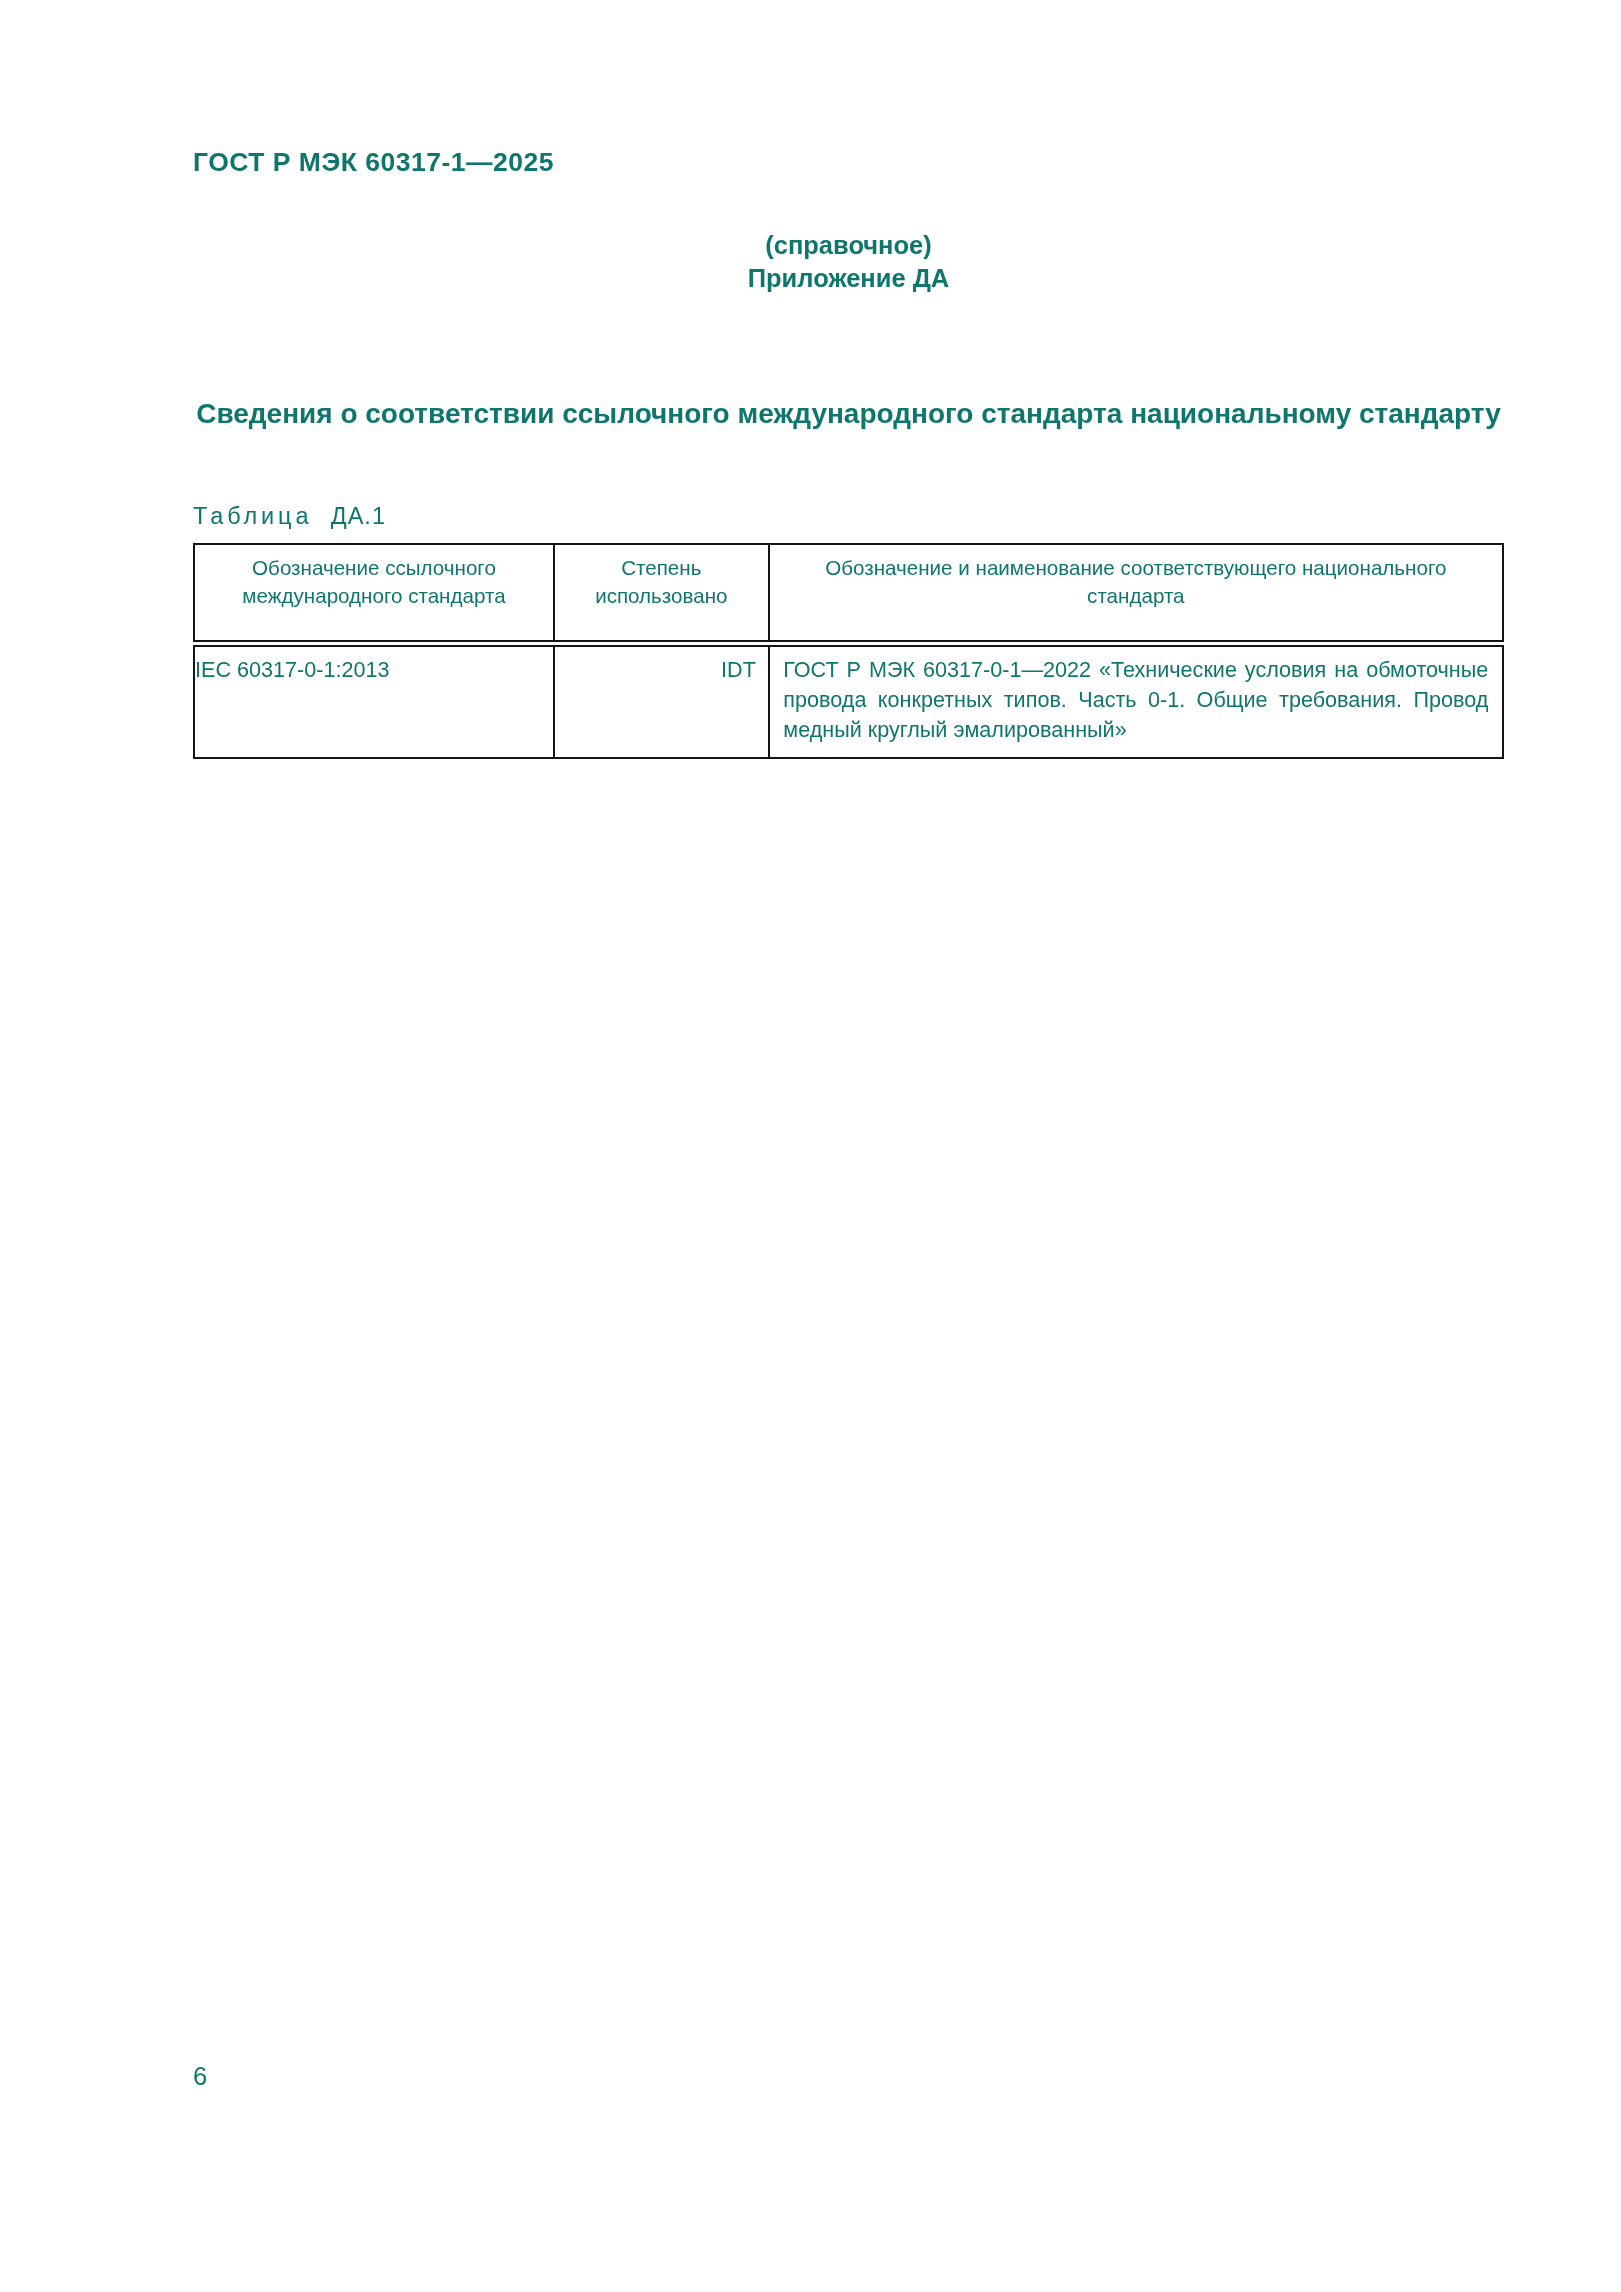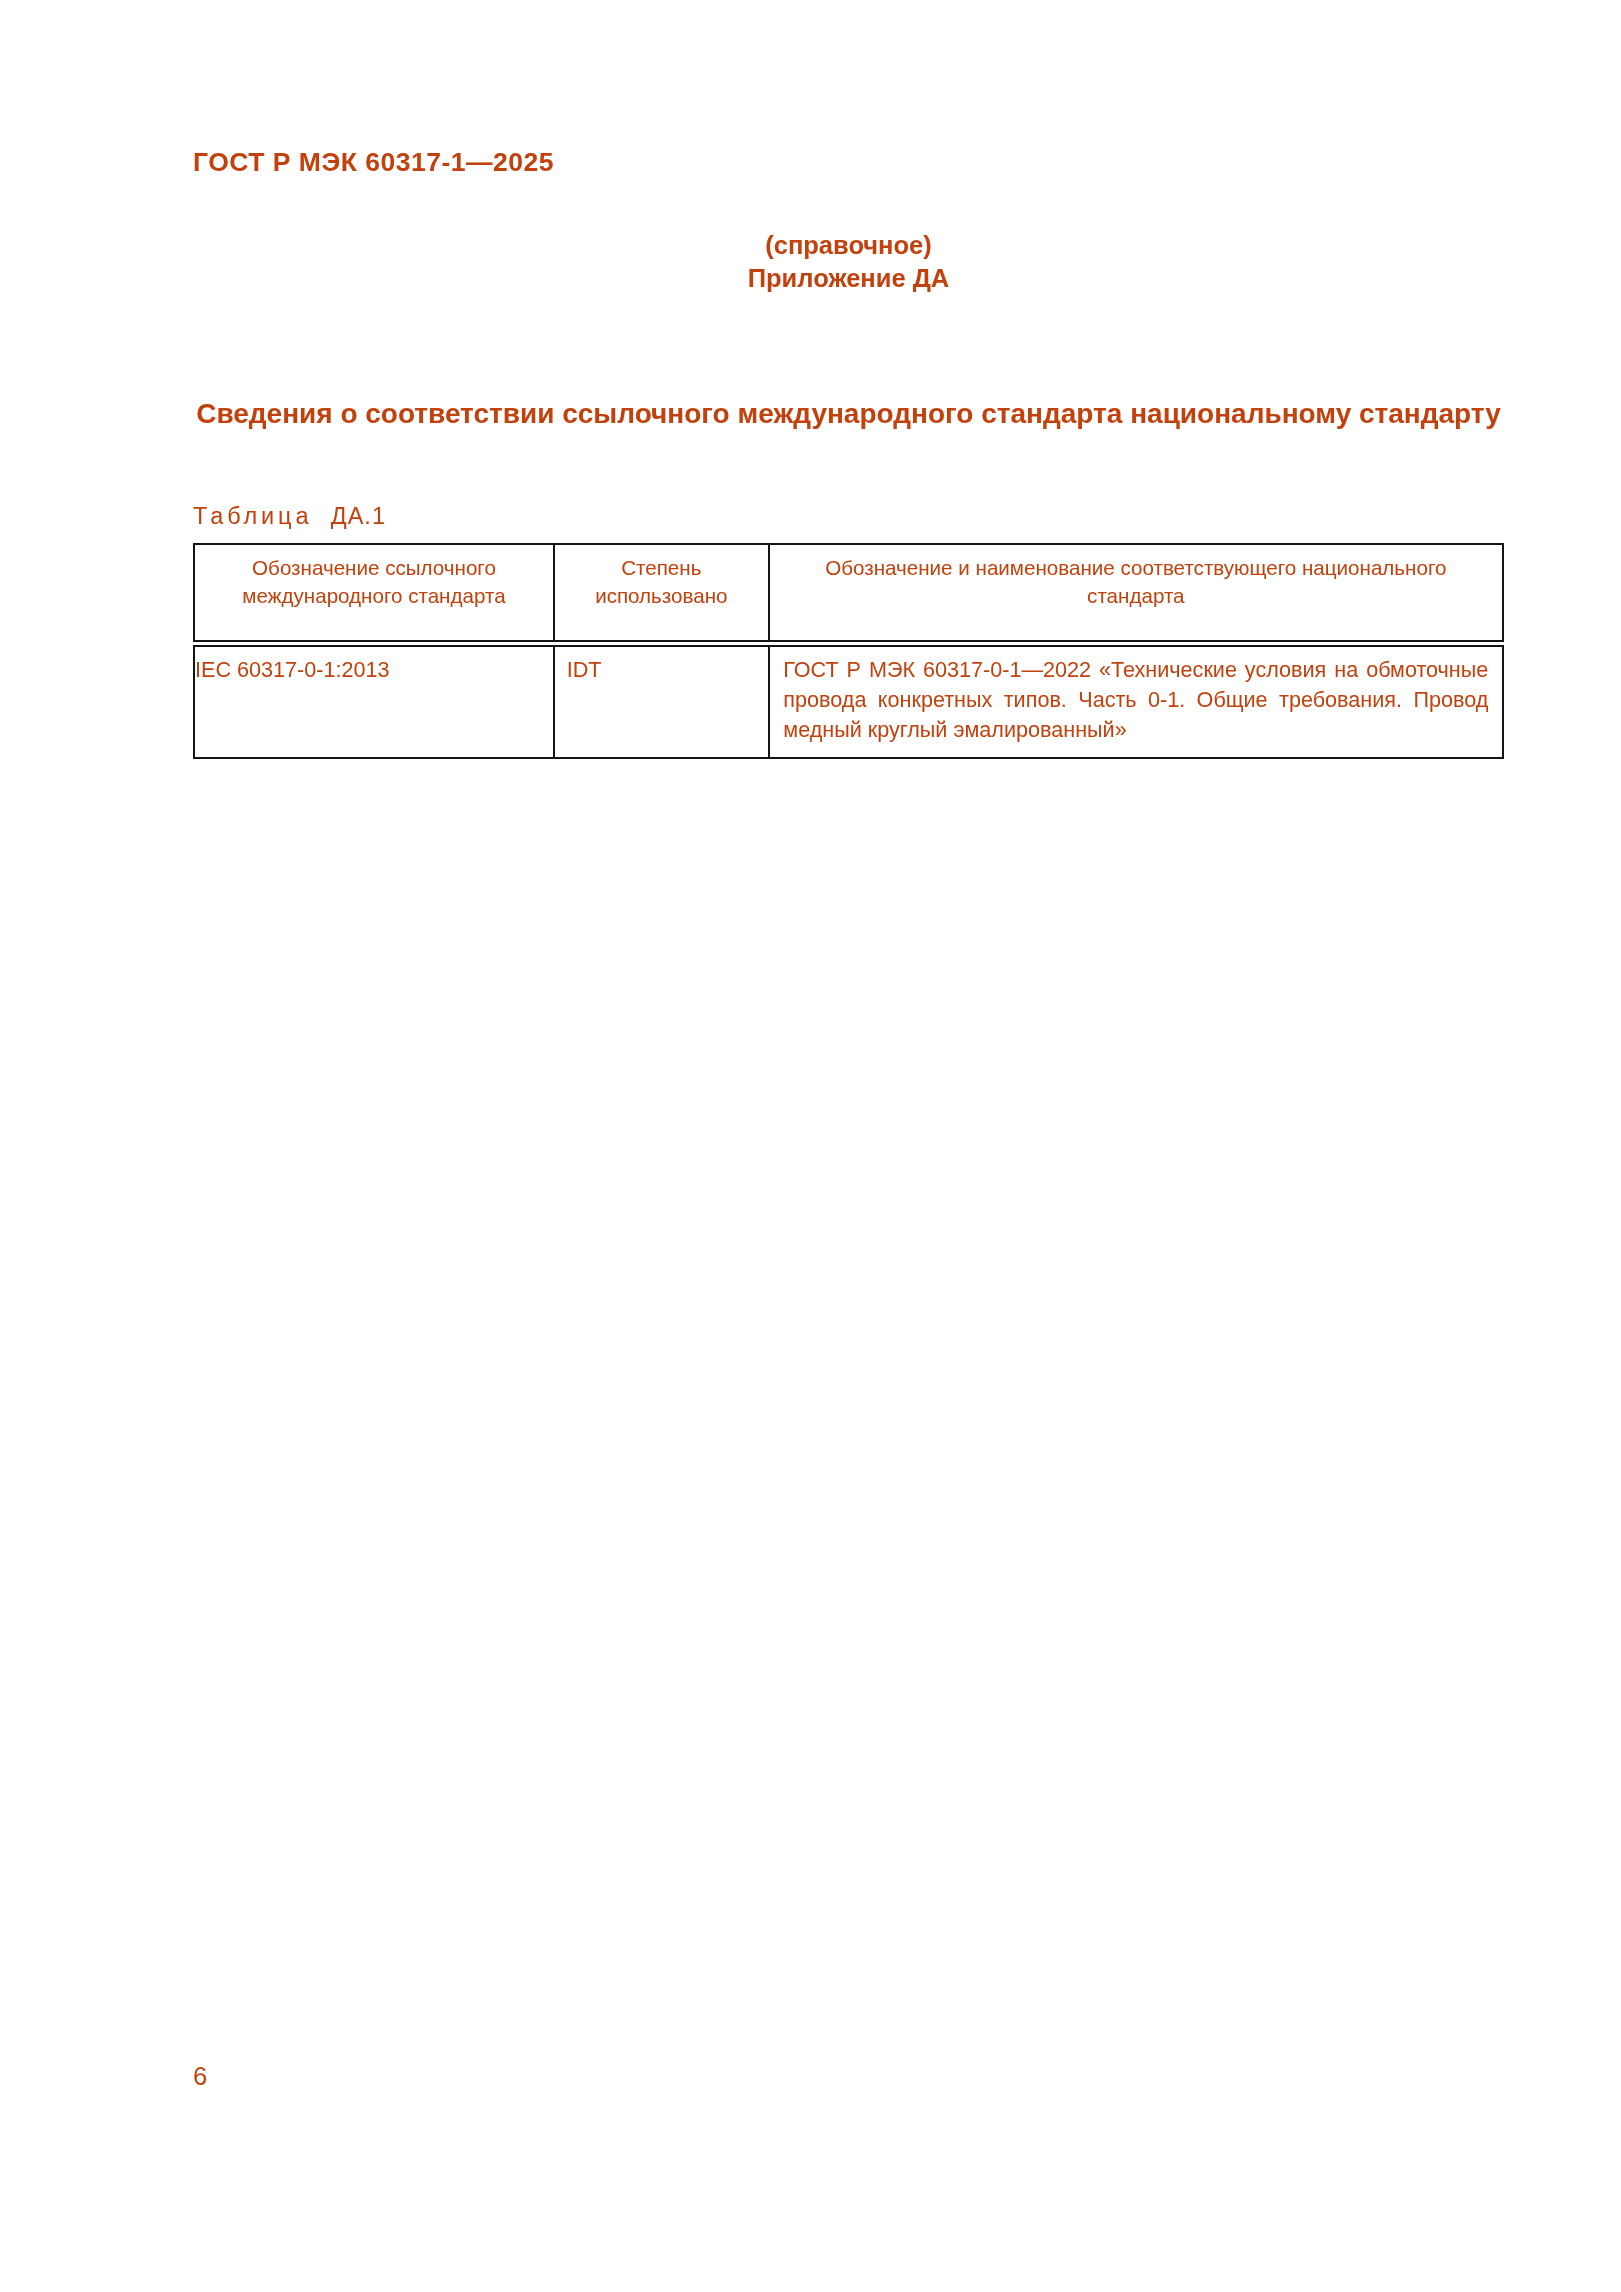--- a/index.html
+++ b/index.html
@@ -3,21 +3,21 @@
 <meta charset="utf-8">
 <style>
   * { margin: 0; padding: 0; box-sizing: border-box; }
   html, body { background: #e8e8e8; }
   .page {
     position: relative;
     width: 1621px;
     height: 2293px;
     background: #ffffff;
     font-family: "Liberation Sans", sans-serif;
-    color: #c2410c;
+    color: #0f766e;
     margin: 0 auto;
     overflow: hidden;
   }
   .content {
     position: absolute;
     left: 193px;
     top: 0;
     width: 1311px;
   }
   .doc-code {
@@ -69,21 +69,21 @@
   }
   td.body-cell {
     border-bottom: 2.9px solid #141414 !important;
     font-size: 21.6px;
     line-height: 30px;
     vertical-align: top;
     padding: 7.8px 11.8px 11.8px 11.8px;
     height: 110px;
   }
   td.cell-ref { text-align: left; padding-left: 0; }
-  td.cell-degree { text-align: left; }
+  td.cell-degree { text-align: right; }
   td.cell-national { text-align: justify; padding: 7.8px 13.7px 11.8px 13.7px; }
   td.note-cell {
     font-size: 21.6px;
     line-height: 30px;
     padding: 11.8px 15.7px 15.7px 15.7px;
     text-align: justify;
   }
   .note-p1 { text-indent: 27.4px; }
   .note-label { letter-spacing: 5.9px; }
   .note-dash { padding: 0 5.9px 0 9.8px; }

